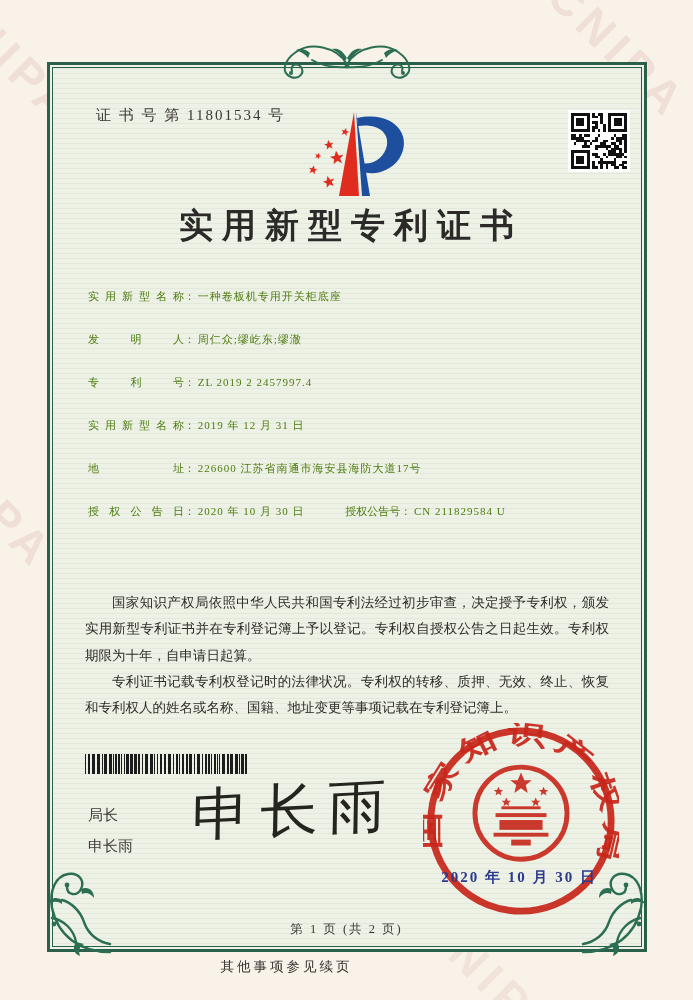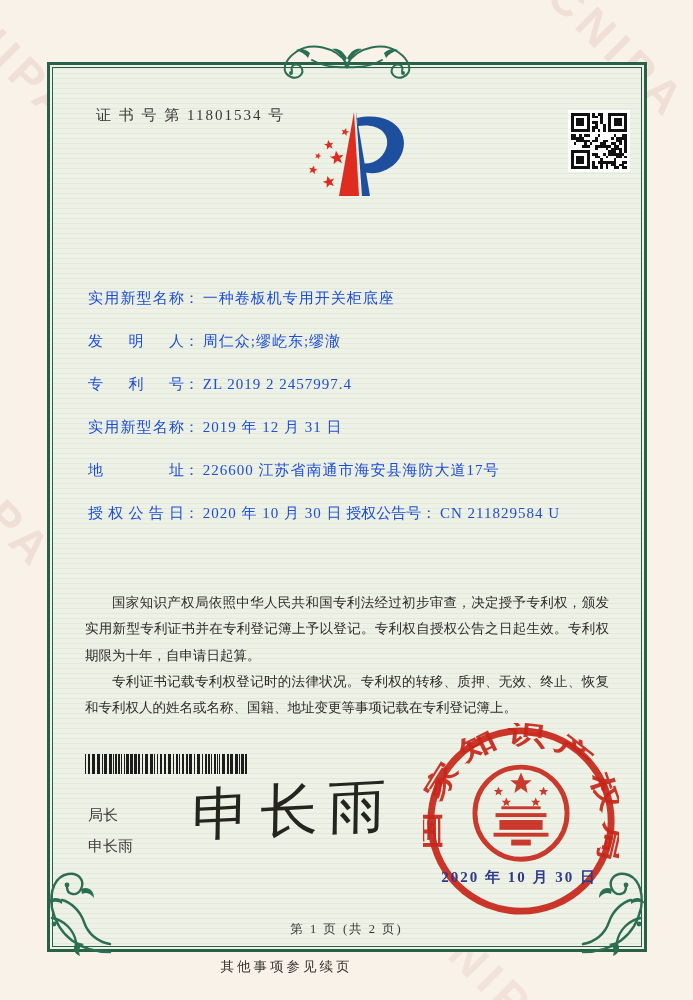--- a/index.html
+++ b/index.html
@@ -25,25 +25,25 @@
 
   .cert-no{position:absolute;left:88px;top:106px;font-size:15px;letter-spacing:2px;color:#3a3835;margin-left:8px;}
 
   .logo{position:absolute;left:298px;top:106px;}
   .qr{position:absolute;left:568px;top:110px;width:62px;height:62px;background:#fff;padding:3px;box-sizing:border-box;}
   .qr svg{width:100%;height:100%;}
 
   .title{position:absolute;left:0;top:203px;width:693px;text-align:center;
          font-size:34px;font-weight:bold;letter-spacing:9px;text-indent:9px;color:#2b2a28;}
 
-  .fields{position:absolute;left:88px;top:289px;width:500px;font-size:15px;color:#1d4ed8;font-family:Liberation Serif, serif;}
+  .fields{position:absolute;left:88px;top:289px;width:500px;font-size:11px;color:#4d7c0f;font-family:Liberation Serif, serif;}
   .frow{height:22px;margin-bottom:21px;white-space:nowrap;}
   .flabel{display:inline-block;width:96px;text-align:justify;text-align-last:justify;vertical-align:top;}
   .fvalue{letter-spacing:1px;}
-  .grant-pair{display:inline-block;}
+  .grant-pair{display:inline-block;margin-left:38px;}
 
   .paras{position:absolute;left:85px;top:590px;width:524px;font-size:13.5px;line-height:1.95;
          color:#2e2c29;text-align:justify;}
   .paras p{margin:0;text-indent:2em;}
 
   .barcode{position:absolute;left:85px;top:754px;width:196px;height:20px;display:flex;align-items:stretch;}
   .barcode div{background:#1c1c1c;}
 
   .signer{position:absolute;left:88px;top:806px;font-family:"Liberation Sans","DejaVu Sans",sans-serif;
           font-size:15px;color:#3c3a37;font-weight:500;}
@@ -359,20 +359,21 @@
         <rect x="8" y="20" width="1" height="1" fill="#111"></rect>
         <rect x="9" y="20" width="1" height="1" fill="#111"></rect>
         <rect x="11" y="20" width="1" height="1" fill="#111"></rect>
         <rect x="13" y="20" width="1" height="1" fill="#111"></rect>
         <rect x="16" y="20" width="1" height="1" fill="#111"></rect>
         <rect x="17" y="20" width="1" height="1" fill="#111"></rect>
         <rect x="19" y="20" width="1" height="1" fill="#111"></rect>
         <rect x="20" y="20" width="1" height="1" fill="#111"></rect>
       </svg></div>
 
+  <div class="title">实用新型专利证书</div>
 
   <div class="fields">
     <div class="frow">
       <span class="flabel">实用新型名称</span><span>：</span>
       <span class="fvalue">一种卷板机专用开关柜底座</span>
     </div>
     <div class="frow">
       <span class="flabel">发明人</span><span>：</span>
       <span class="fvalue">周仁众;缪屹东;缪澈</span>
     </div>

